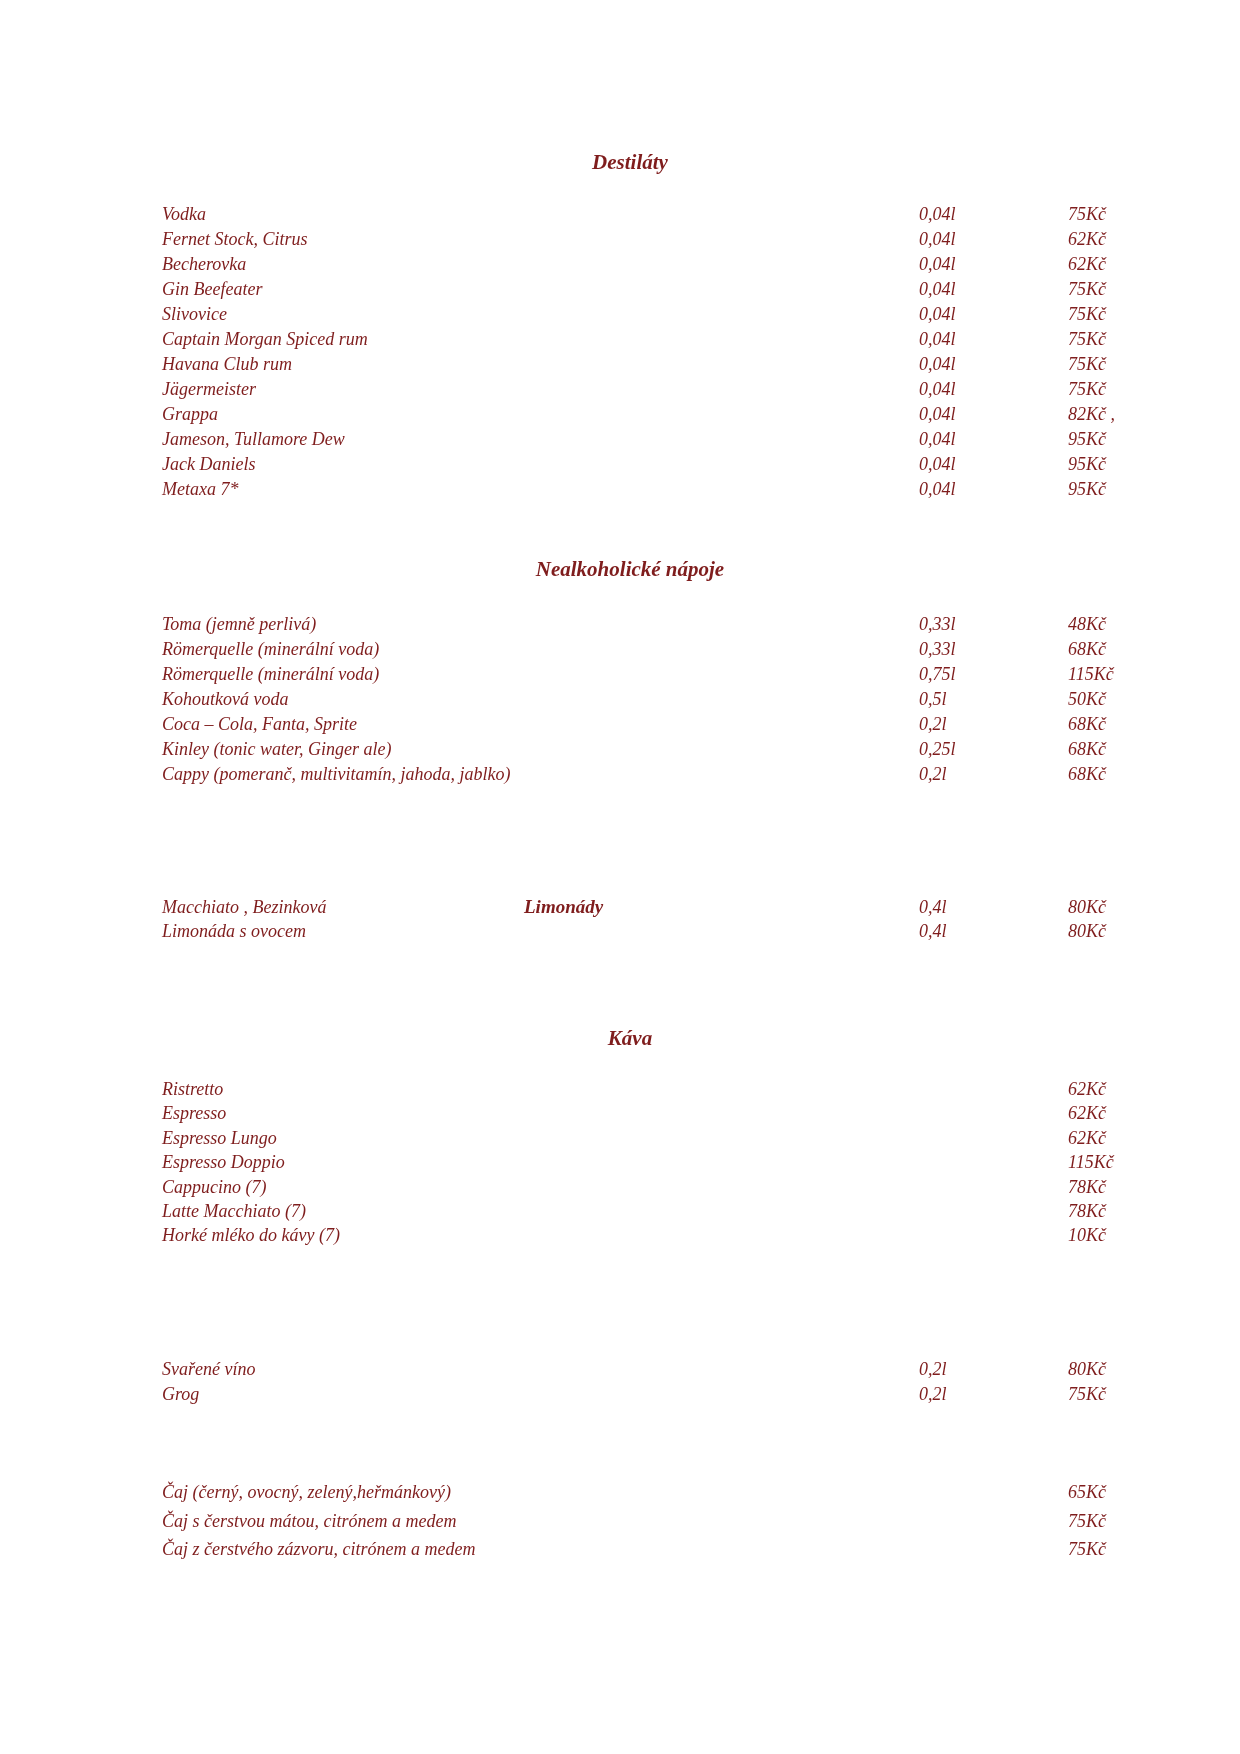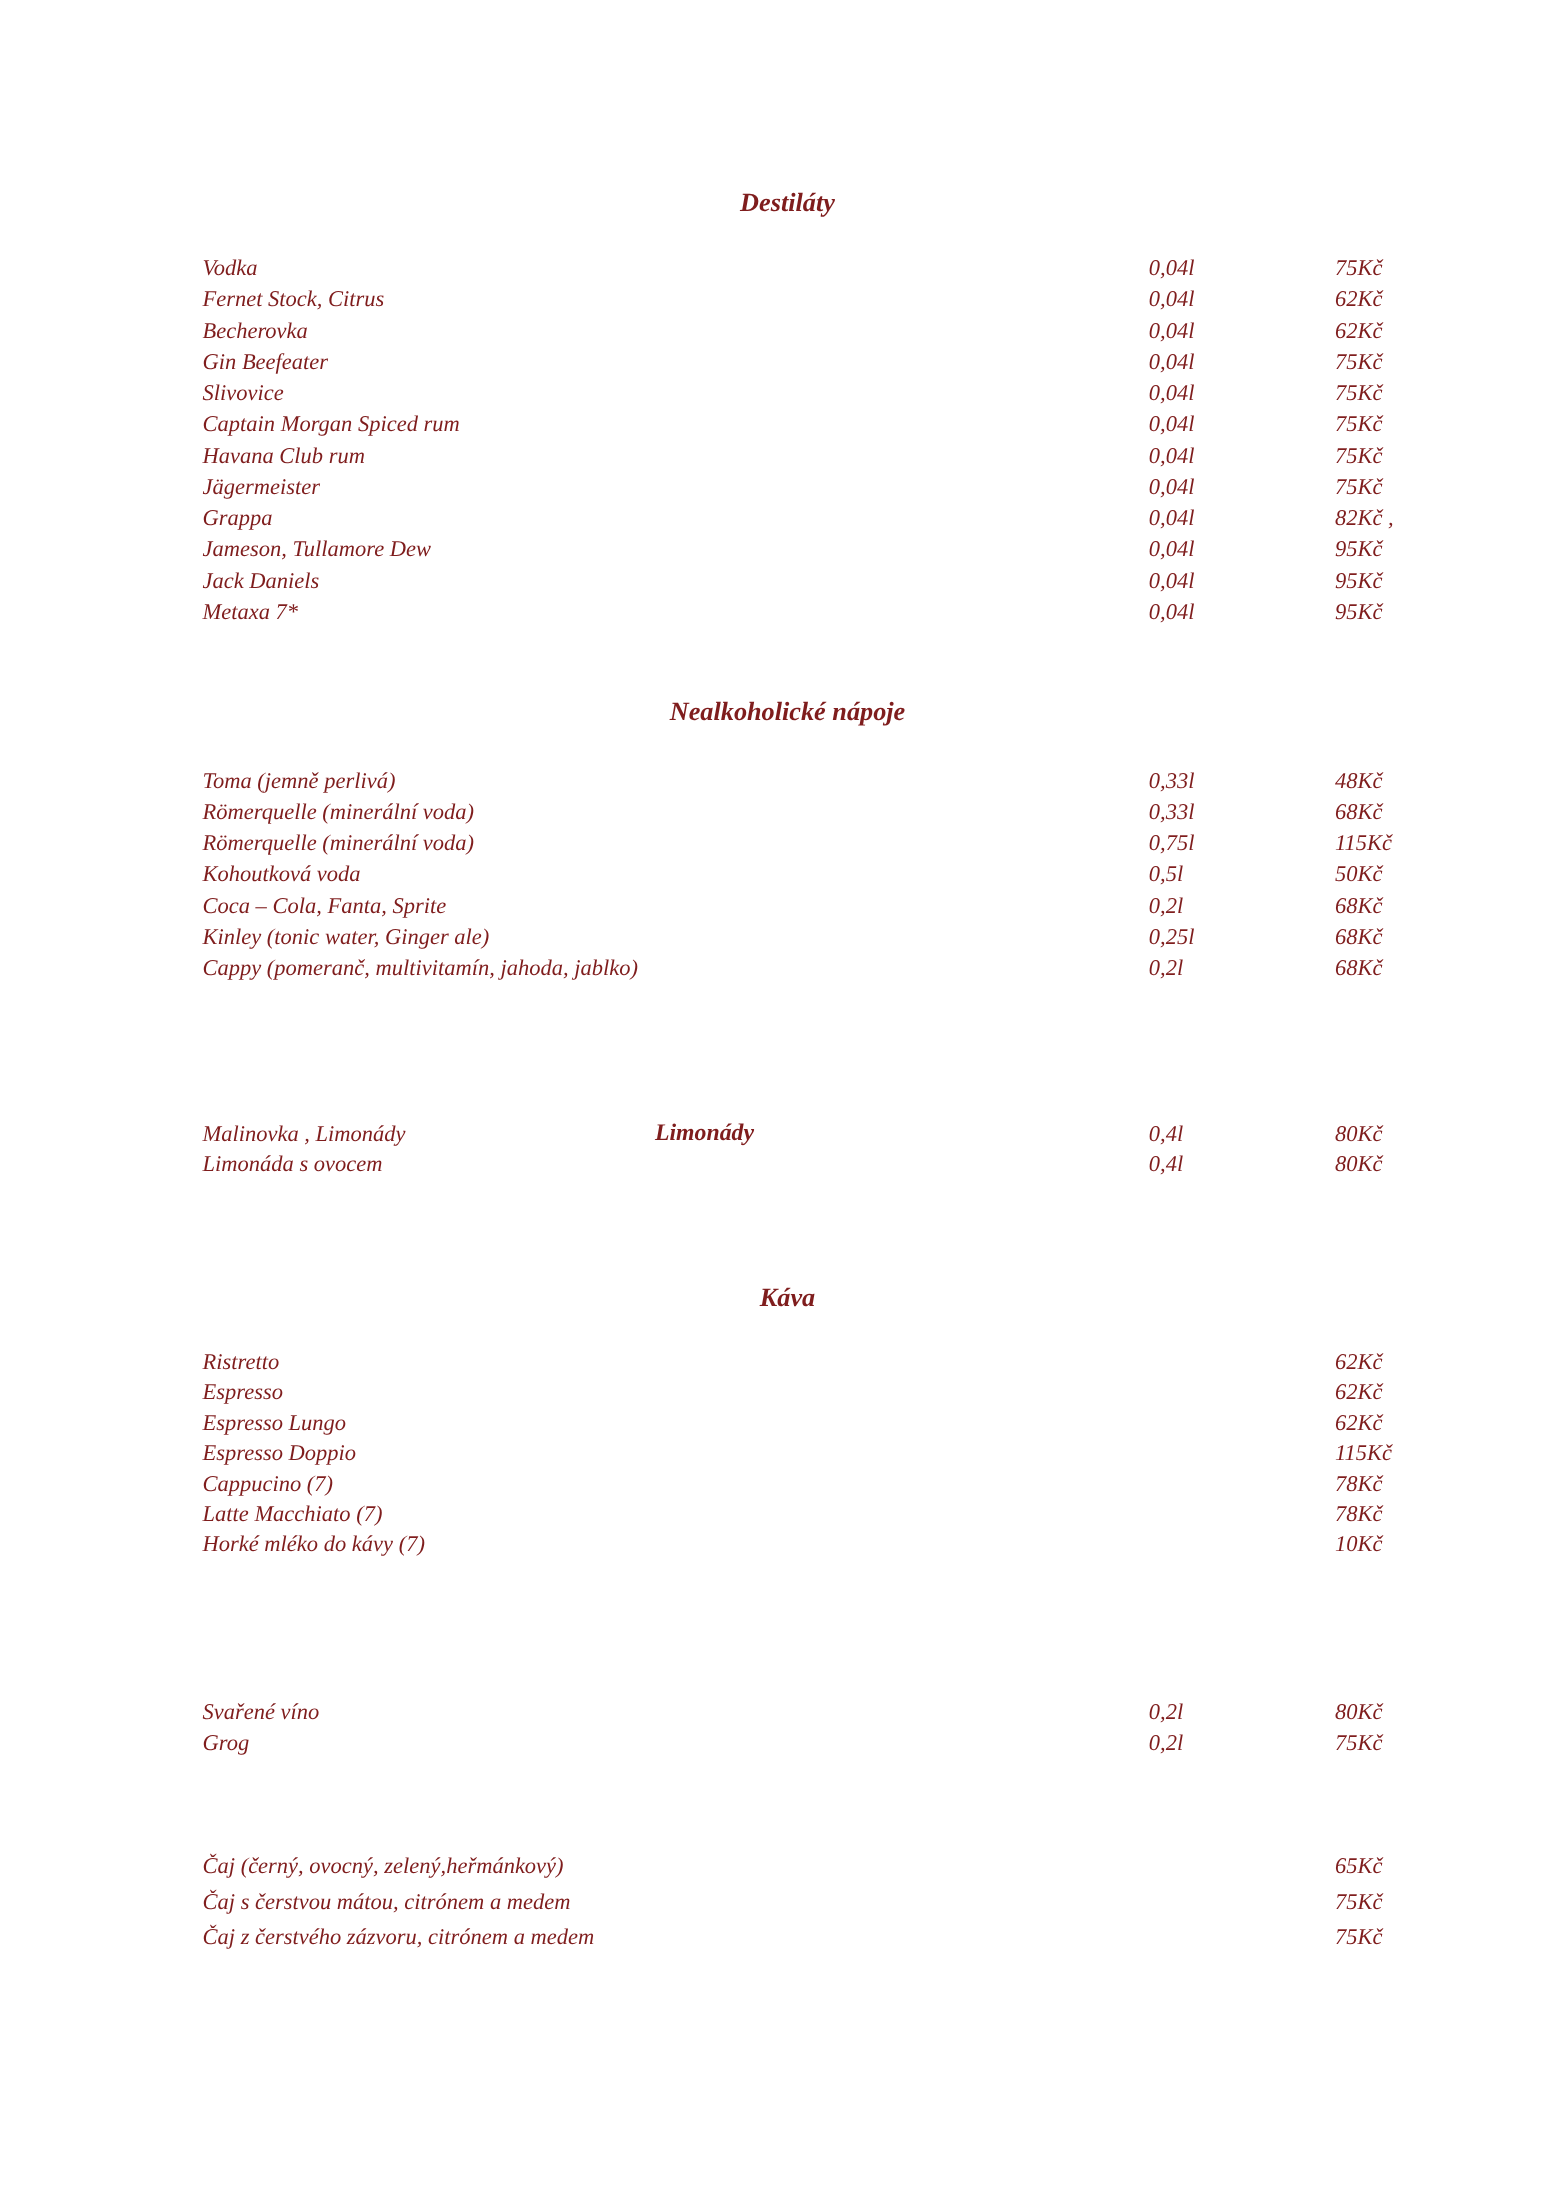--- a/index.html
+++ b/index.html
@@ -142,21 +142,21 @@
         <span class="name">Kinley (tonic water, Ginger ale)</span>
         <span class="vol">0,25l</span>
         <span class="price">68Kč</span>
       </div>
       <div class="row" style="top: 762px;">
         <span class="name">Cappy (pomeranč, multivitamín, jahoda, jablko)</span>
         <span class="vol">0,2l</span>
         <span class="price">68Kč</span>
       </div>
       <div class="row" style="top: 895px;">
-        <span class="name">Malinovka , Limonády</span>
+        <span class="name">Macchiato , Bezinková</span>
         <span class="vol">0,4l</span>
         <span class="price">80Kč</span>
       </div>
       <div class="row" style="top: 919px;">
         <span class="name">Limonáda s ovocem</span>
         <span class="vol">0,4l</span>
         <span class="price">80Kč</span>
       </div>
       <div class="row" style="top: 1077px;">
         <span class="name">Ristretto</span>

